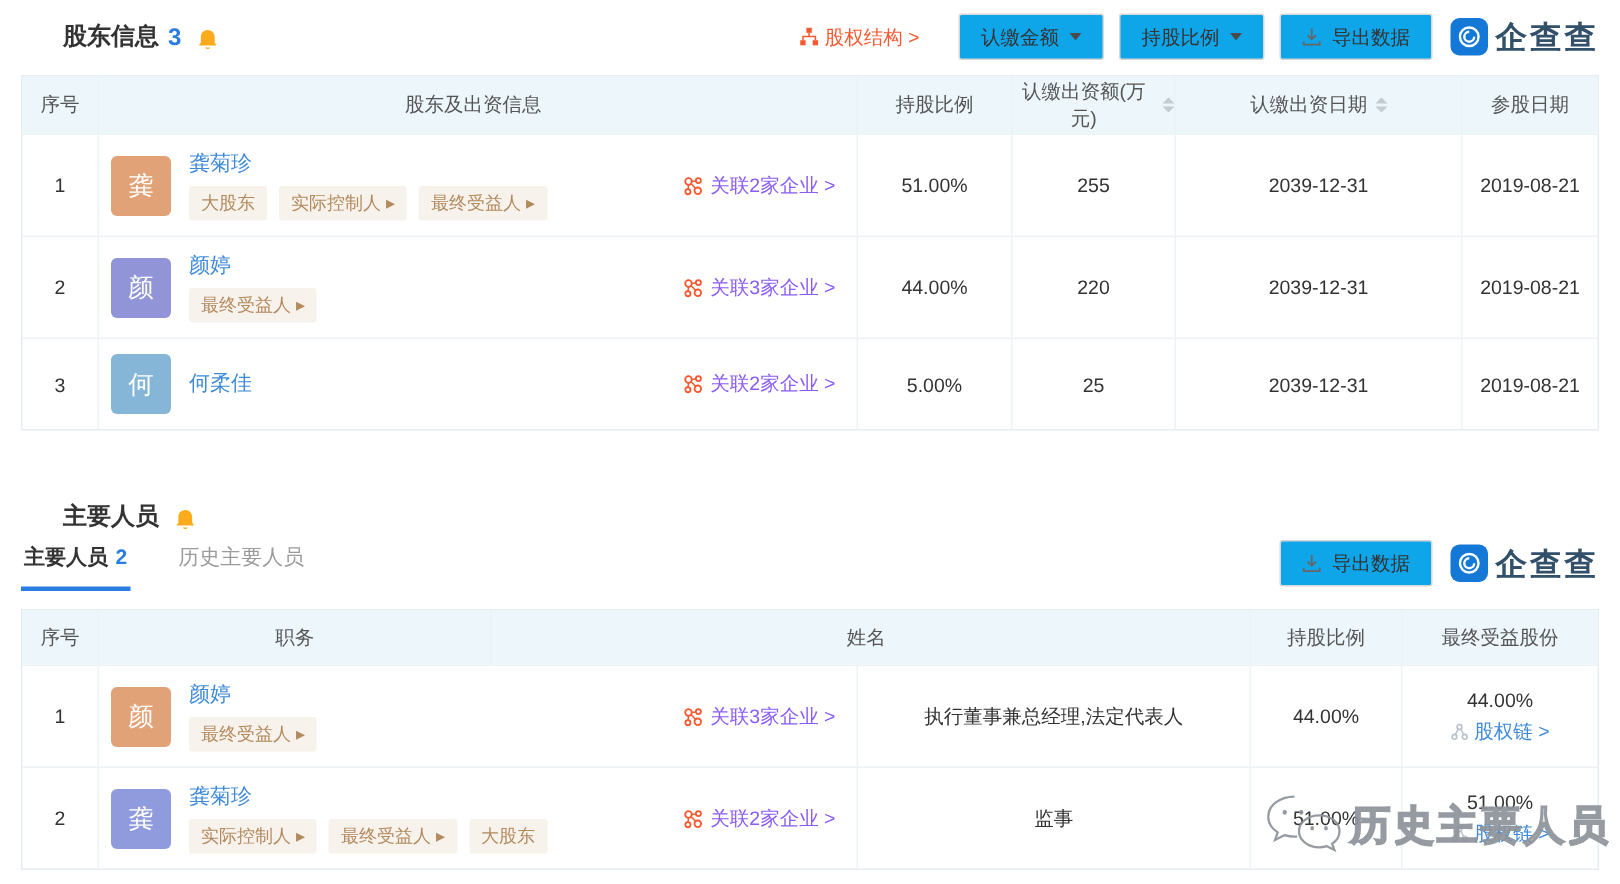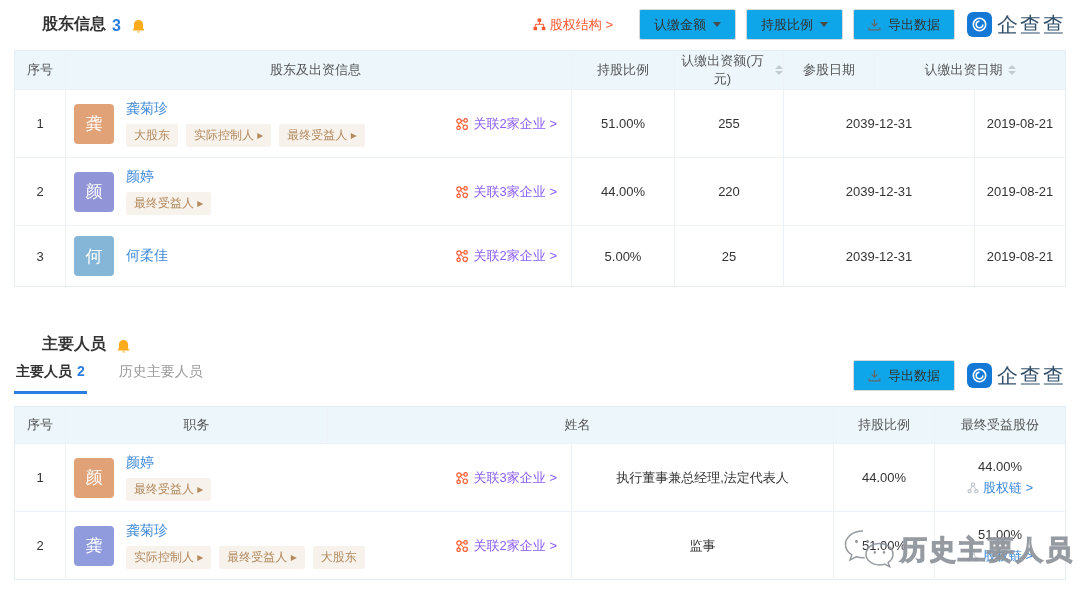--- a/index.html
+++ b/index.html
@@ -12,21 +12,21 @@
   .sec-title { display:flex; align-items:flex-end; font-size:16px; font-weight:bold; color:#333;margin-left:28px; }
   .sec-count { color:#2a7de1; margin-left:6px; font-weight:bold; }
   .bell { margin-left:10px; display:inline-flex; cursor:pointer; }
   .controls { display:flex; align-items:center; }
   .link-orange { color:#f9582f; font-size:13px; display:inline-flex; align-items:center; gap:4px; cursor:pointer; margin-right:16px; }
   .btn { display:inline-flex; align-items:center; gap:7px; border:1px solid #d7d7d7; background:#0ea5e9; border-radius:2px;
          padding:0 14px; height:31px; font-size:13px; color:#333; cursor:pointer; margin-left:10px; font-family:inherit; }
   .caret { width:0; height:0; border-left:4px solid transparent; border-right:4px solid transparent; border-top:5px solid #4a4a4a; }
   .logo { display:inline-flex; align-items:center; gap:5px; margin-left:12px; }
   .logo-badge { width:25px; height:25px; border-radius:6px; background:#1478d6; display:flex; align-items:center; justify-content:center; }
-  .logo-text { font-size:21px; color:#33506b; font-weight:400; letter-spacing:2px; }
+  .logo-text { font-size:21px; color:#33506b; font-weight:700; letter-spacing:2px; }
 
   
   .qtable { margin:0 14px; border:1px solid #e4edf3; }
   .tr { display:flex; border-top:1px solid #edf2f6; }
   .tr.head { background:#ecf6fb; border-top:none; color:#555; }
   .td { display:flex; align-items:center; justify-content:center; font-size:13px; border-left:1px solid #edf2f6; text-align:center; }
   .td:first-child { border-left:none; }
   .head .td { height:38px; }
   .body-row { min-height:61px; }
   .c1 { width:50px; } .c2 { width:506px; justify-content:flex-start; padding:0 14px 0 8px; }
@@ -123,28 +123,28 @@
       <div class="td c1">序号</div>
       <div class="td c2" style="justify-content:center;">股东及出资信息</div>
       <div class="td c3">持股比例</div>
       <div class="td c4">
         <span>认缴出资额(万元)</span>
         <span class="sort">
             <i class="up"></i>
             <i class="dn"></i>
           </span>
       </div>
-      <div class="td c6">参股日期</div>
       <div class="td c5">
         <span>认缴出资日期</span>
         <span class="sort">
             <i class="up"></i>
             <i class="dn"></i>
           </span>
       </div>
+      <div class="td c6">参股日期</div>
     </div>
 
     <div class="tr body-row">
       <div class="td c1">1</div>
       <div class="td c2">
         <div class="person">
           <span class="avatar" style="background: rgb(226, 162, 119);">龚</span>
           <div class="pmain">
             <a class="name">龚菊珍</a>
             <div class="tagrow">

